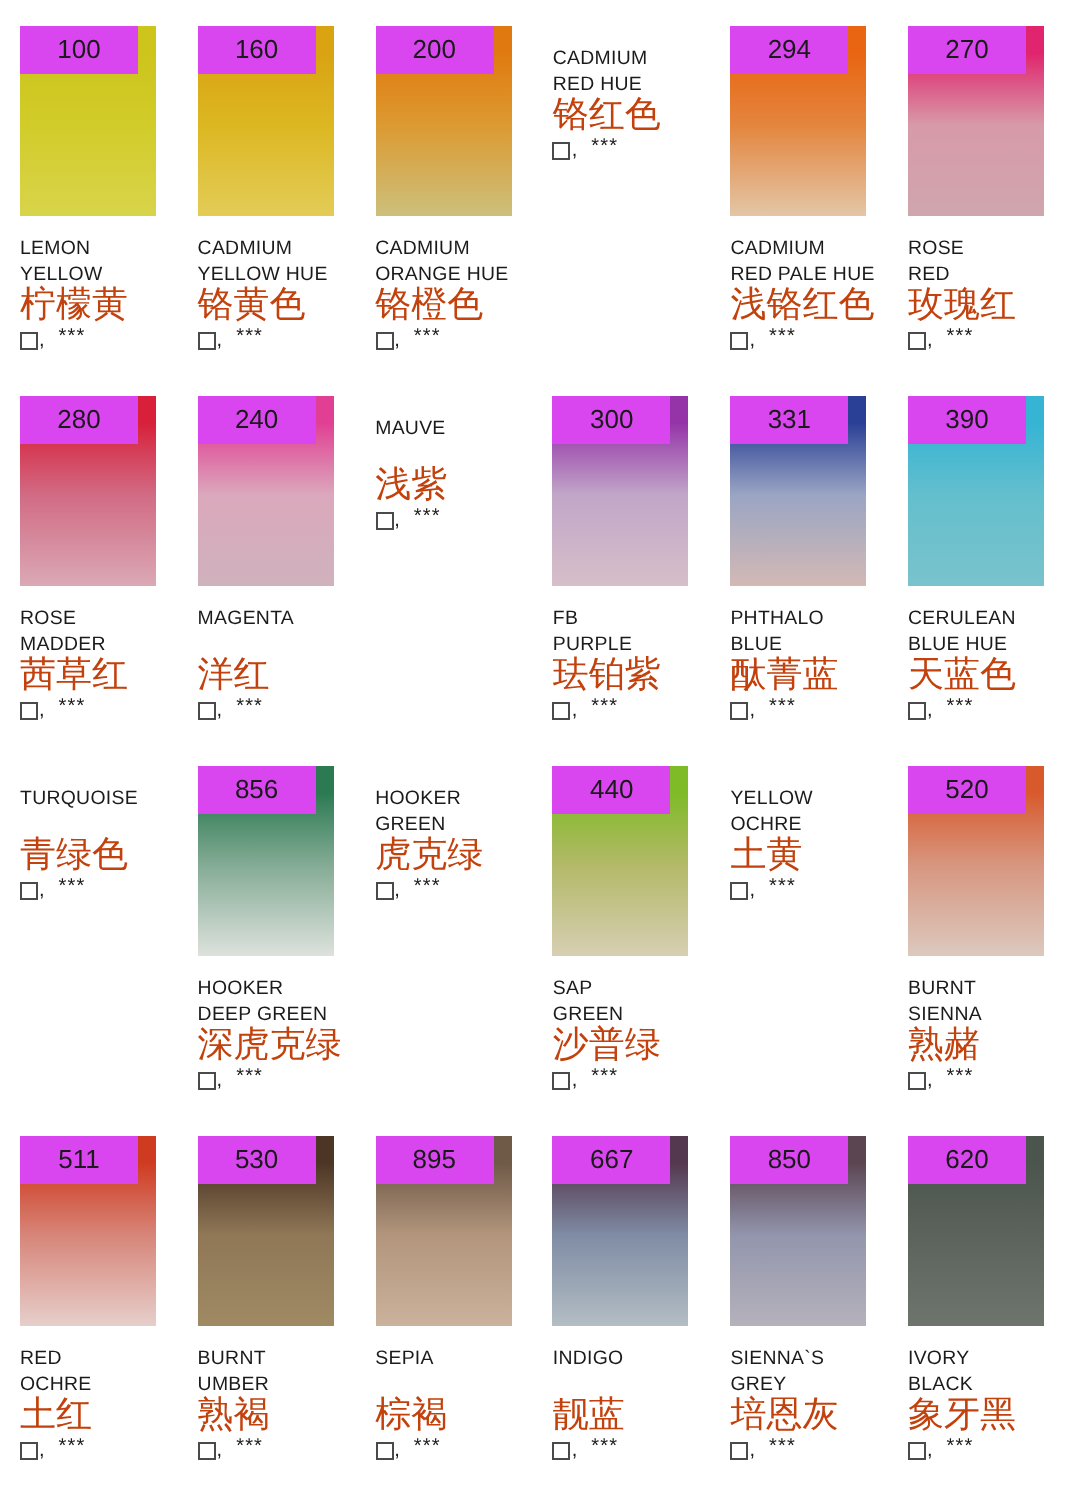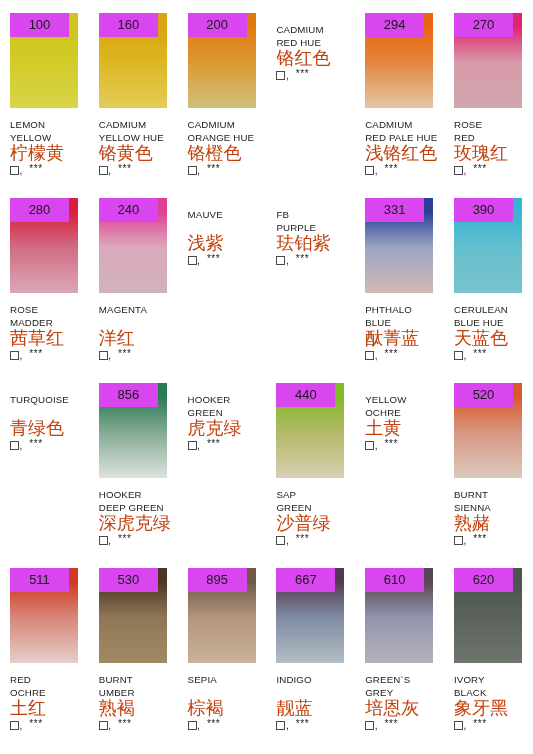--- a/index.html
+++ b/index.html
@@ -236,20 +236,24 @@
         <div class="en-line">&nbsp;</div>
         <div class="cn-line">浅紫</div>
         <div class="meta-line">
           <span class="meta-box"></span>
           <span class="meta-comma">,</span>
           <span class="meta-stars">***</span>
         </div>
       </div>
     </div>
     <div class="swatch-cell">
+      <div class="chip">
+        <div class="chip-grad" style="background: linear-gradient(rgb(149, 52, 168) 0%, rgb(149, 52, 168) 14%, rgb(193, 166, 200) 52%, rgb(214, 191, 201) 100%);"></div>
+        <div class="chip-badge">300</div>
+      </div>
       <div class="labels">
         <div class="en-line">FB</div>
         <div class="en-line">PURPLE</div>
         <div class="cn-line">珐铂紫</div>
         <div class="meta-line">
           <span class="meta-box"></span>
           <span class="meta-comma">,</span>
           <span class="meta-stars">***</span>
         </div>
       </div>
@@ -430,24 +434,24 @@
         <div class="meta-line">
           <span class="meta-box"></span>
           <span class="meta-comma">,</span>
           <span class="meta-stars">***</span>
         </div>
       </div>
     </div>
     <div class="swatch-cell">
       <div class="chip">
         <div class="chip-grad" style="background: linear-gradient(rgb(91, 69, 81) 0%, rgb(91, 69, 81) 14%, rgb(146, 149, 173) 52%, rgb(181, 178, 187) 100%);"></div>
-        <div class="chip-badge">610</div>
-      </div>
-      <div class="labels">
-        <div class="en-line">GREEN`S</div>
+        <div class="chip-badge">850</div>
+      </div>
+      <div class="labels">
+        <div class="en-line">SIENNA`S</div>
         <div class="en-line">GREY</div>
         <div class="cn-line">培恩灰</div>
         <div class="meta-line">
           <span class="meta-box"></span>
           <span class="meta-comma">,</span>
           <span class="meta-stars">***</span>
         </div>
       </div>
     </div>
     <div class="swatch-cell">

